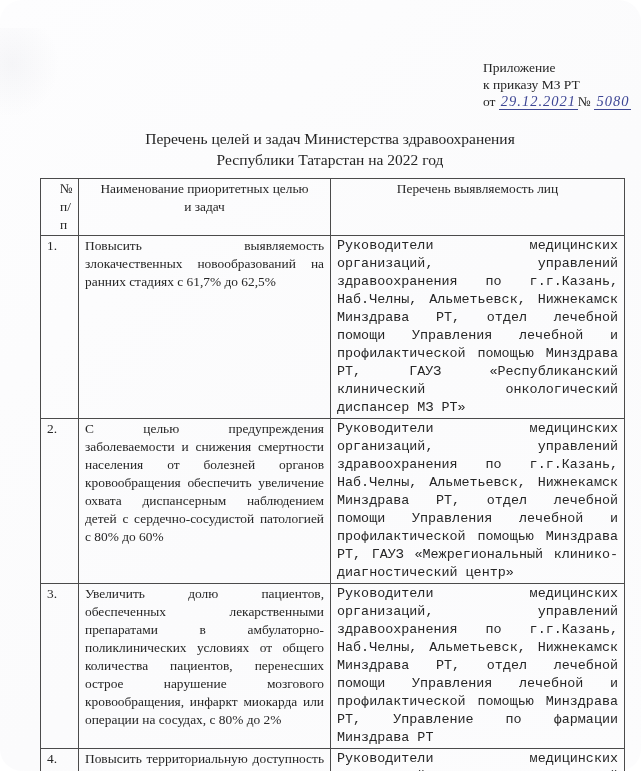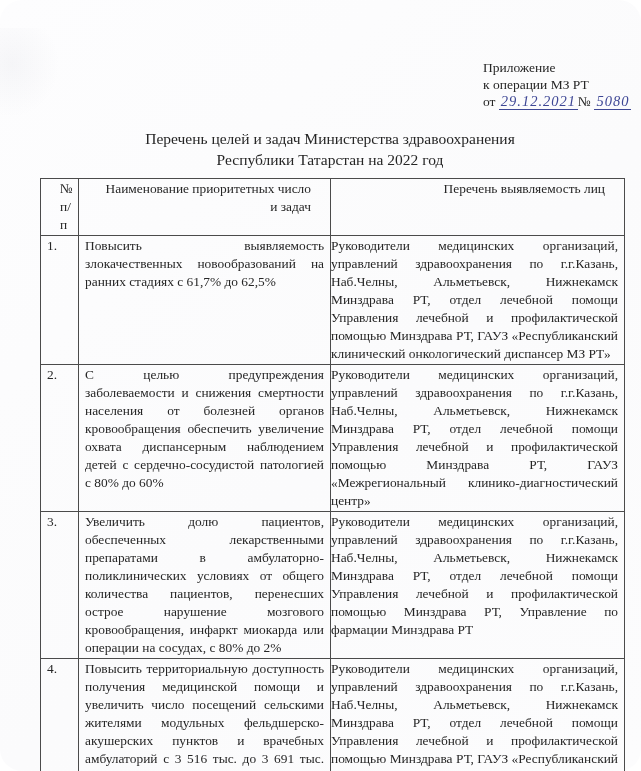--- a/index.html
+++ b/index.html
@@ -53,31 +53,31 @@
     font-size:13.4px;
     line-height:18px;
   }
   .goals-table th,.goals-table td{
     border:1.2px solid #4b4b4b;
     vertical-align:top;
     box-sizing:border-box;
   }
   .goals-table th{
     font-weight:normal;
-    text-align:right;
+    text-align:center;
     padding:1px 19px;
     height:34px;
     vertical-align:top;
   }
   .col-num{width:38px;}
   .col-goal{width:252px;}
   .col-resp{width:294px;}
   td.c-num{padding:1px 2px 1px 6px;text-align:left;}
   td.c-goal{padding:1px 6px 1px 6px;text-align:justify;margin-left:36px;}
-  td.c-resp{padding:1px 6px 1px 0;text-align:justify;}
+  td.c-resp{padding:1px 6px 1px 6px;text-align:justify;font-family:Liberation Mono, monospace;}
   tbody tr:nth-of-type(1){height:110px;}
   tbody tr:nth-of-type(2){height:112px;}
   tbody tr:nth-of-type(3){height:126px;}
   tbody tr:nth-of-type(4){height:112px;}
   tbody tr:nth-of-type(5){height:78px;}
   
   tbody tr:nth-of-type(5) td.c-resp{border-bottom:none;}
   
   .scan-smudge{
     position:absolute;left:0;top:28px;width:60px;height:90px;
@@ -86,21 +86,21 @@
   }
 </style>
 </head>
 <body>
 
 <div class="page">
   <div class="scan-smudge"></div>
 
   <div class="appendix">
     <div>Приложение</div>
-    <div>к операции МЗ РТ</div>
+    <div>к приказу МЗ РТ</div>
     <div>
       <span>от</span>
       <span class="hand">29.12.2021</span><span>№</span>
       <span class="hand">5080</span>
     </div>
   </div>
 
   <div class="title">
     <div>Перечень целей и задач Министерства здравоохранения</div>
     <div>Республики Татарстан на 2022 год</div>
@@ -108,21 +108,21 @@
 
   <table class="goals-table">
     <colgroup>
       <col class="col-num">
         <col class="col-goal">
         <col class="col-resp">
     </colgroup>
     <thead>
       <tr>
         <th>№ п/п</th>
-        <th>Наименование приоритетных число и задач</th>
+        <th>Наименование приоритетных целью и задач</th>
         <th>Перечень выявляемость лиц</th>
       </tr>
     </thead>
     <tbody>
   <tr>
     <td class="c-num">1.</td>
     <td class="c-goal">Повысить выявляемость злокачественных новообразований на ранних стадиях с 61,7% до 62,5%</td>
     <td class="c-resp">Руководители медицинских организаций, управлений здравоохранения по г.г.Казань, Наб.Челны, Альметьевск, Нижнекамск Минздрава РТ, отдел лечебной помощи Управления лечебной и профилактической помощью Минздрава РТ, ГАУЗ «Республиканский клинический онкологический диспансер МЗ РТ»</td>
   </tr>
 

